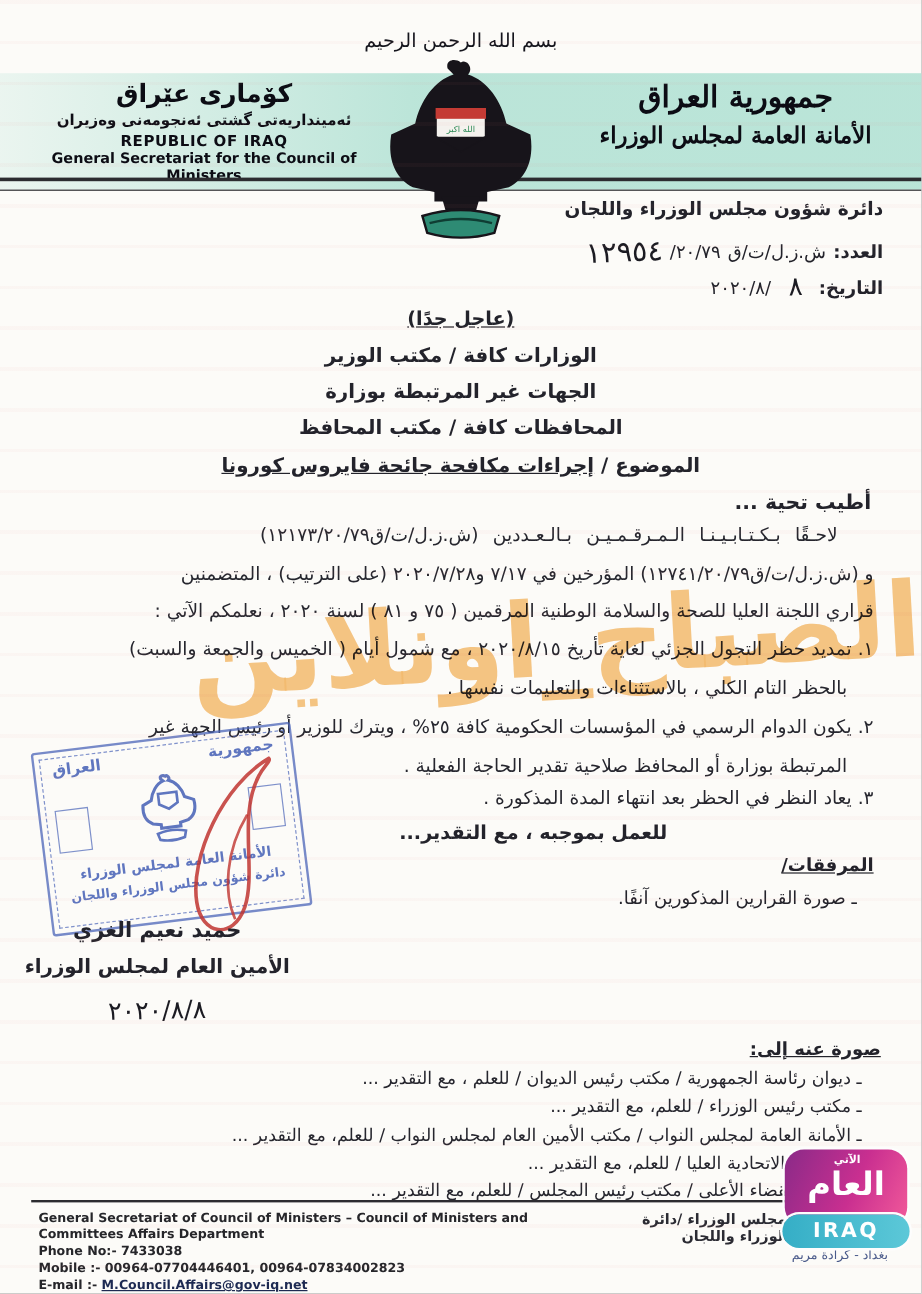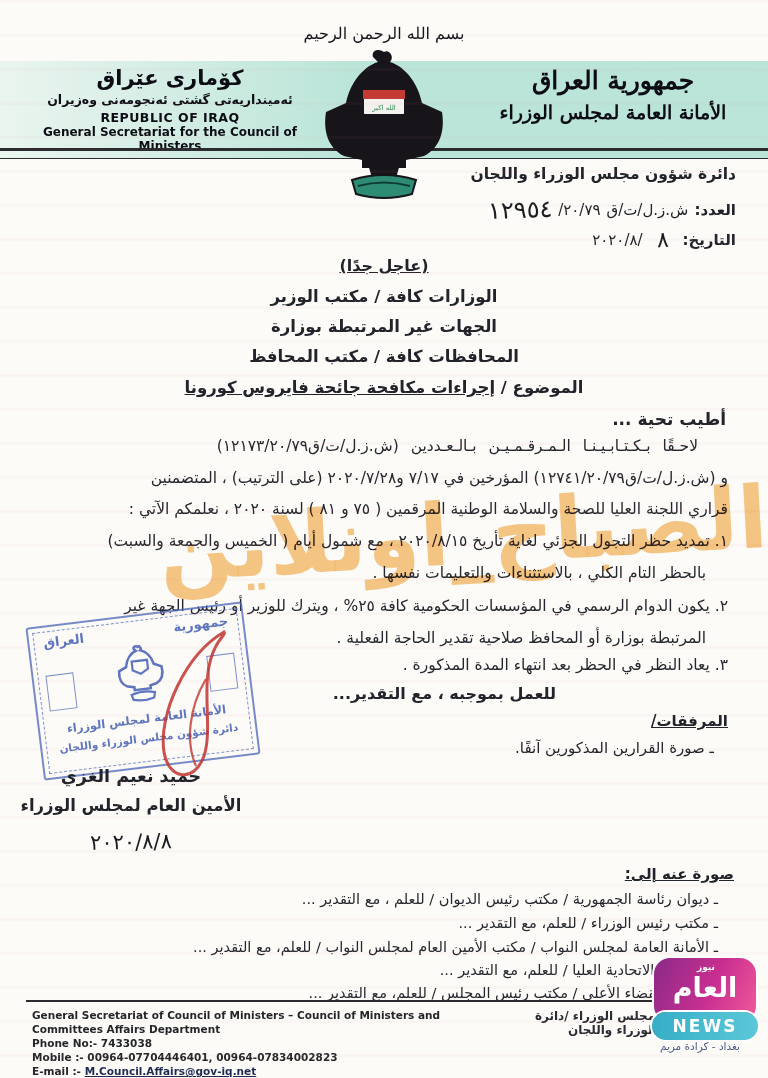--- a/index.html
+++ b/index.html
@@ -228,18 +228,18 @@
 
   <div id="f-right" class="abs">
     <div>الأمانة العامة لمجلس الوزراء /دائرة شؤون مجلس الوزراء واللجان</div>
     <div class="l2">بغداد - كرادة مريم</div>
   </div>
 
   <div id="watermark" class="abs">#الصباح_اونلاين</div>
 
   <div id="newslogo" class="abs">
     <div class="sq"></div>
-    <div class="sm">نيوز</div>
+    <div class="sm">الآتي</div>
     <div class="ar">العام</div>
-    <div class="pill">NEWS</div>
+    <div class="pill">IRAQ</div>
   </div>
 
 </div>
 
 </body></html>

